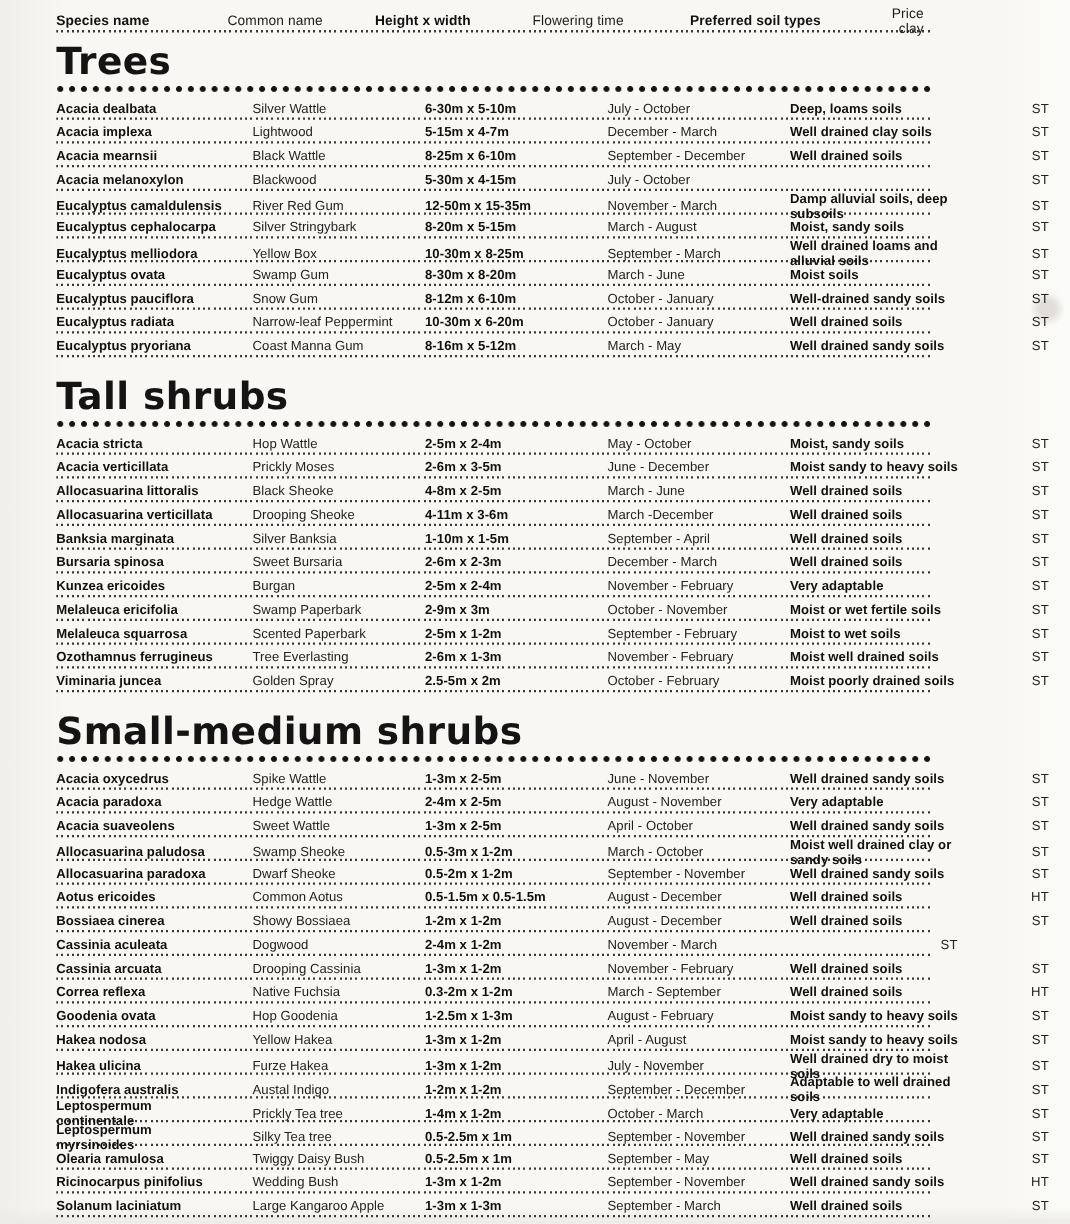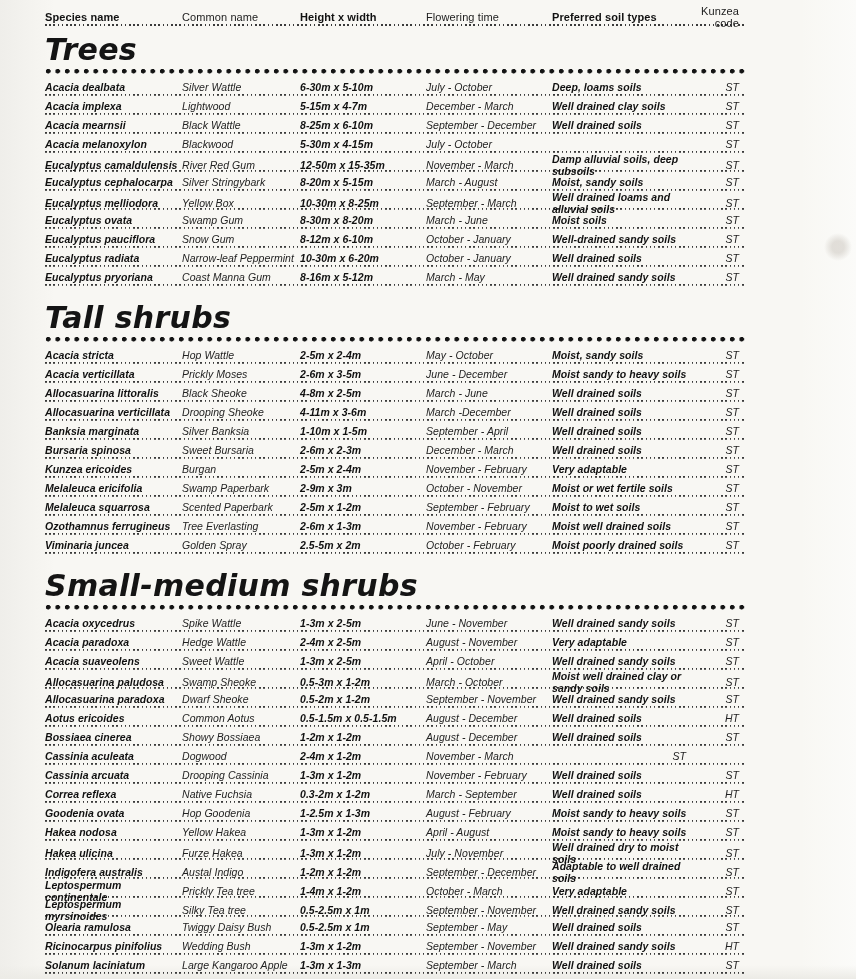--- a/index.html
+++ b/index.html
@@ -33,49 +33,49 @@
     align-items:center;
   }
   .c5{text-align:right;padding-right:6px;}
 
   
   .col-headers{height:17px;padding-top:0;font-size:11px;letter-spacing:0.1px;}
   .col-headers .c0,.col-headers .c2,.col-headers .c4{font-weight:bold;color:#111;}
   .head-rule{margin-top:2px;}
 
   
-  section{margin-top:17px;font-style:italic;}
+  section{margin-top:17px;}
   section.first{margin-top:9px;}
   h2{
     margin:0 0 3px 0;font-family:"DejaVu Sans","Liberation Sans",sans-serif;
     font-weight:bold;font-size:30px;line-height:30px;letter-spacing:0.3px;color:#141414;
   }
   .rows{margin-top:2px;}
 
   
   .row{
     height:19px;font-size:10.5px;letter-spacing:0.05px;
     background-image:repeating-linear-gradient(to right,#3a3a3a 0 1.5px,transparent 1.5px 4.2px);
-    background-repeat:no-repeat;background-position:0 100%;background-size:100% 1.8px;
+    background-repeat:no-repeat;background-position:0 100%;background-size:100% 1.8px;gap:20px;
   }
   .row .c0,.row .c2,.row .c4{font-weight:bold;color:#101010;}
   .row .c1,.row .c3,.row .c5{color:#222;}
 </style>
 </head>
 <body>
 
 <div class="page">
 
   <div class="grid col-headers">
     <span class="c0">Species name</span>
     <span class="c1">Common name</span>
     <span class="c2">Height x width</span>
     <span class="c3">Flowering time</span>
     <span class="c4">Preferred soil types</span>
-    <span class="c5">Kunzea code</span>
+    <span class="c5">Price clay</span>
   </div>
   <div class="dotline head-rule"></div>
 
   <div>
       <section class="first">
         <h2>Trees</h2>
         <div class="bigdots"></div>
         <div class="rows">
           <div class="grid row">
             <span class="c0">Acacia dealbata</span>

